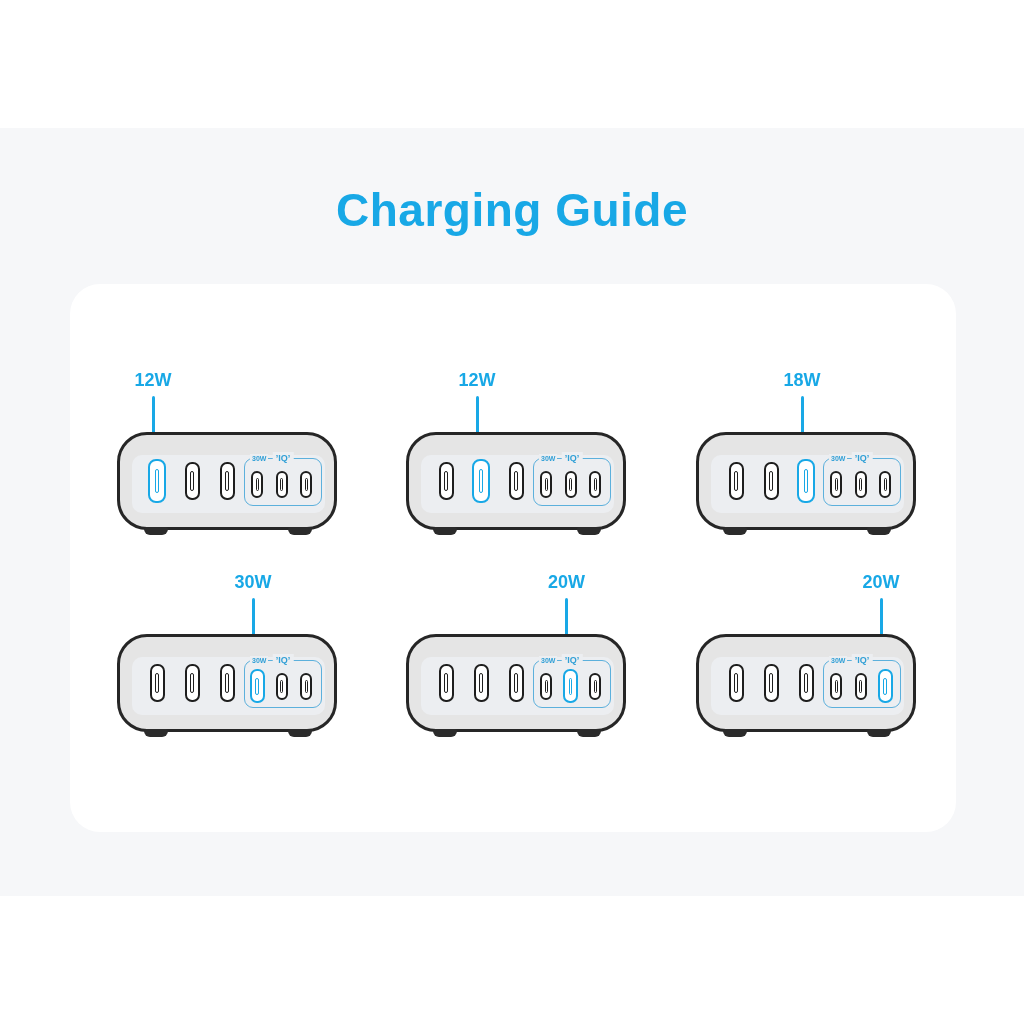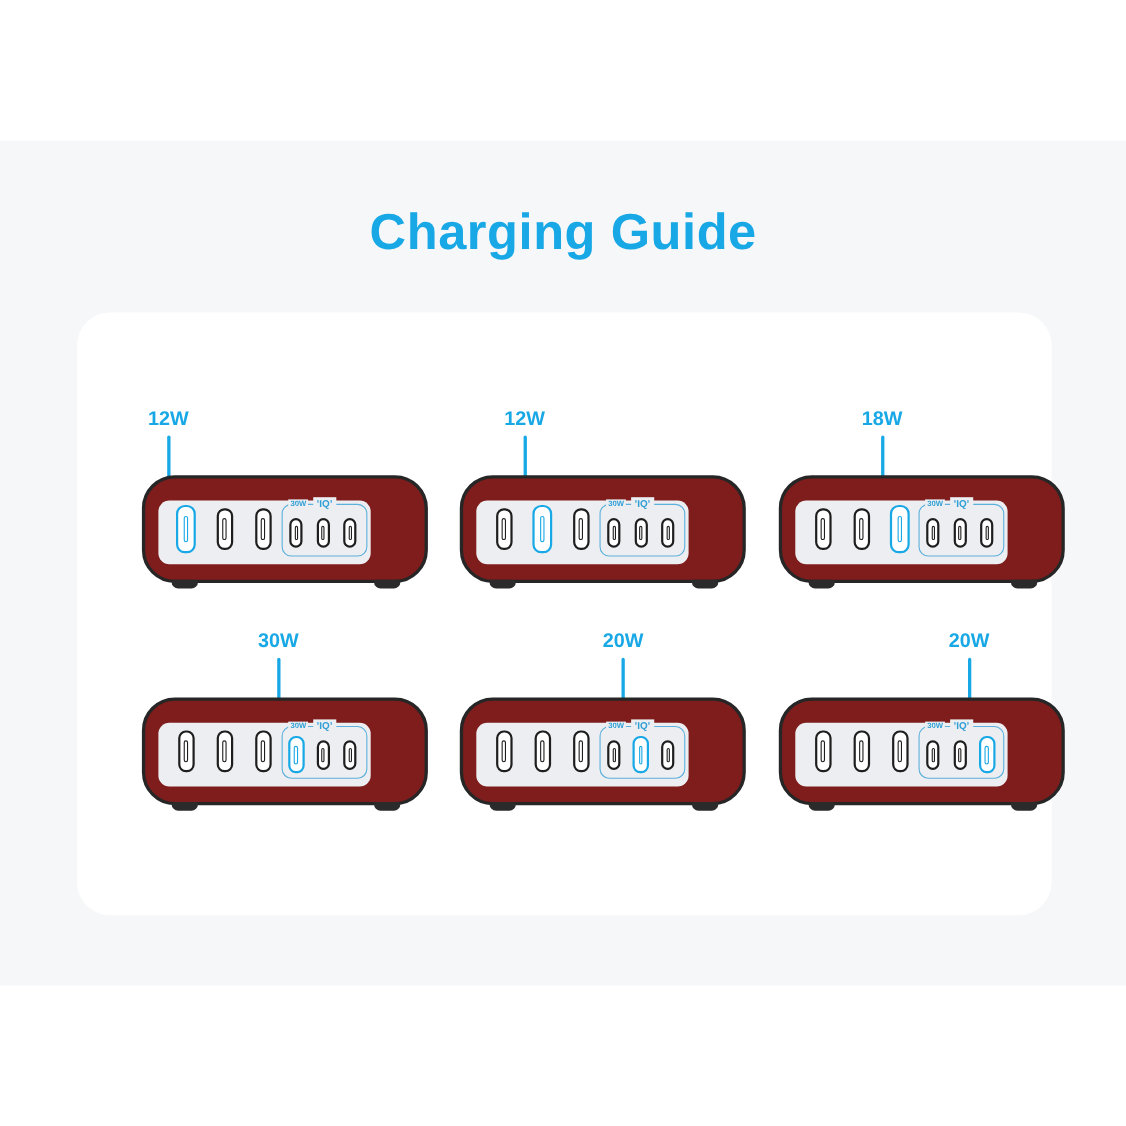--- a/index.html
+++ b/index.html
@@ -30,22 +30,22 @@
   .c0{left:43px;top:86px;}  .c1{left:332px;top:86px;}  .c2{left:622px;top:86px;}
   .c3{left:43px;top:288px;} .c4{left:332px;top:288px;} .c5{left:622px;top:288px;}
   .watt{
     position:absolute;top:0;transform:translateX(-50%);
     font-size:18px;font-weight:bold;color:var(--accent);white-space:nowrap;
   }
   .pointer{
     position:absolute;top:26px;width:3px;background:var(--accent);border-radius:1.5px;
   }
   .device{
-    position:absolute;left:16px;top:62px;width:260px;height:98px;
-    background:#7f1d1d;border:3px solid #262626;border-radius:30px;
+    position:absolute;left:4px;top:62px;width:220px;height:98px;
+    background:#e5e5e5;border:3px solid #262626;border-radius:30px;
     box-sizing:border-box;
   }
   .foot{
     position:absolute;bottom:-8px;width:24px;height:8px;
     background:#2b2b2b;border-radius:2px 2px 6px 6px;
   }
   .foot-l{left:24px;} .foot-r{right:22px;}
   .panel{
     position:absolute;left:12px;top:20px;width:193px;height:58px;
     background:var(--panel);border-radius:10px;

